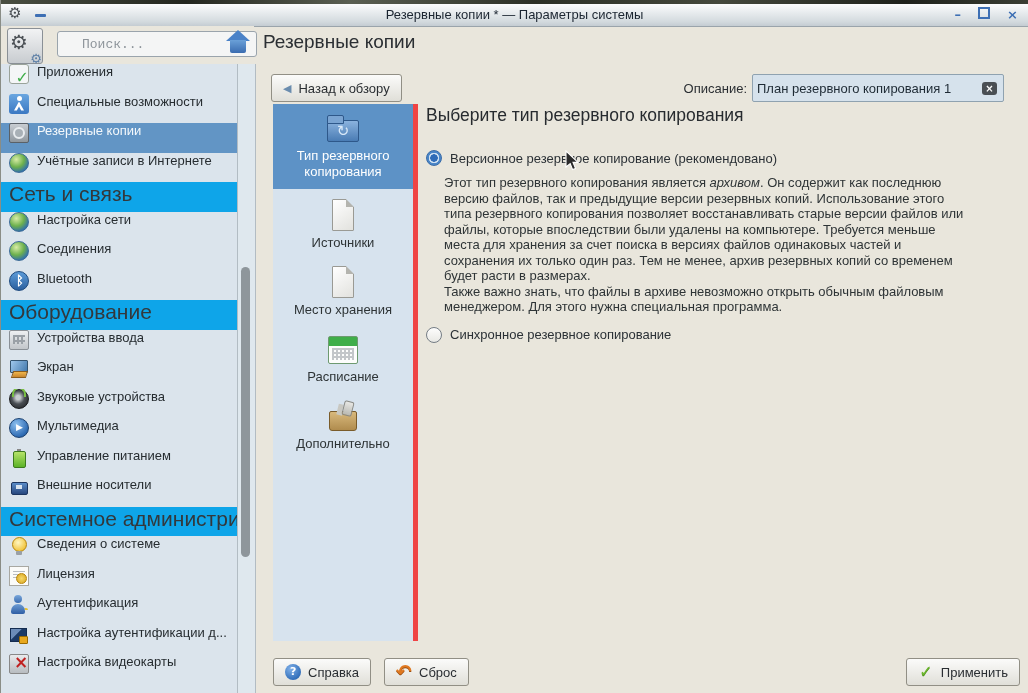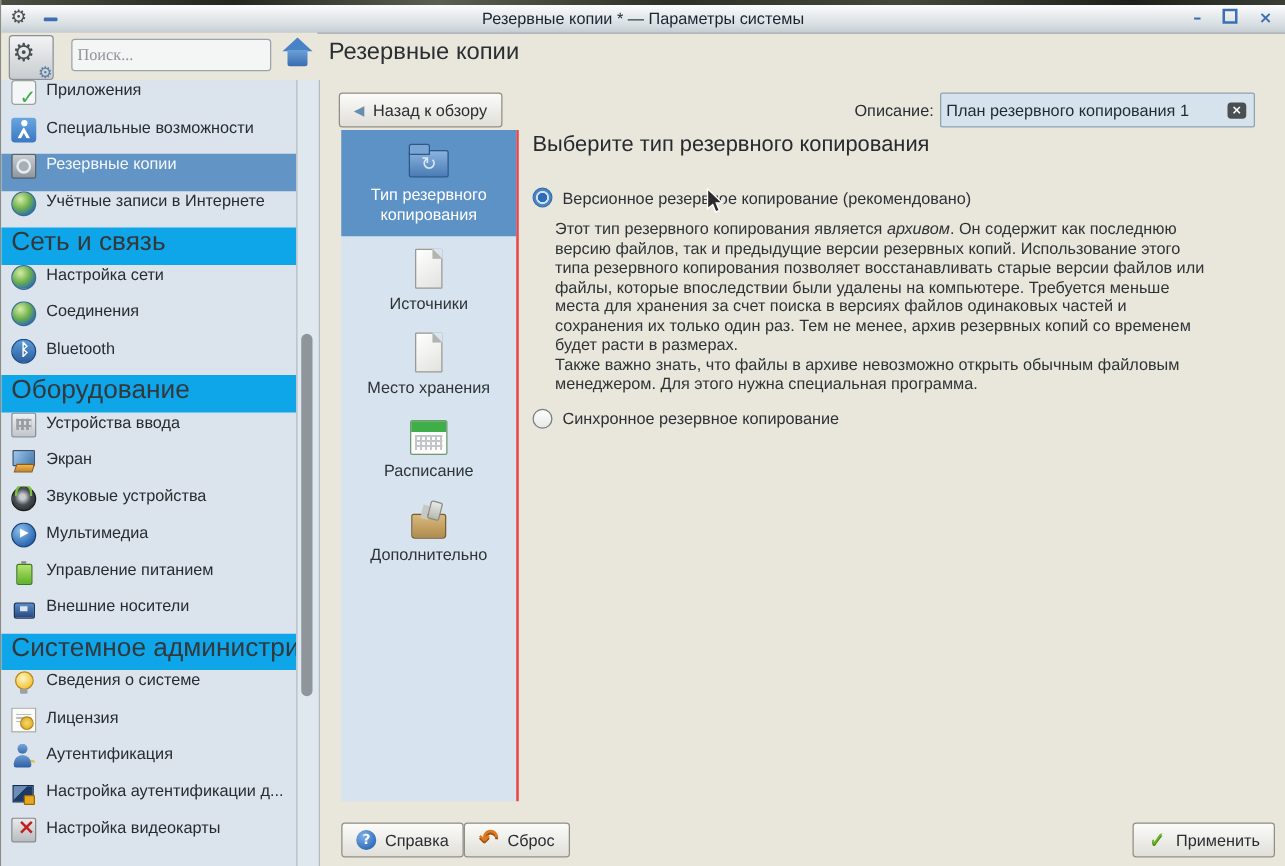--- a/index.html
+++ b/index.html
@@ -20,22 +20,22 @@
   .win-controls .wc{cursor:default;font-size:13px;line-height:22px}
   .maxbox{width:8px;height:8px;border:2px solid #3d6fb4;display:inline-block}
 
   
   .left-header{position:absolute;top:26px;left:0;width:253px;height:38px;background:#e9e6dc}
   .cc-logo{position:absolute;left:6px;top:2px;width:34px;height:34px;background:linear-gradient(#f2f3f4,#c8ccd0);
     border:1px solid #8a9096;border-radius:3px;color:#4a4f54}
   .cc-logo .g1{position:absolute;left:2px;top:1px;font-size:20px}
   .cc-logo .g2{position:absolute;right:0px;bottom:-3px;font-size:13px;color:#5c7fa6}
   .search-input{position:absolute;left:56px;top:5px;width:150px;height:24px;background:#f4f5f5;
-    border:1px solid #9aa4ac;border-radius:3px;padding:0 4px;font-size:13px;color:#3a4046;
-    font-family:Liberation Serif, serif;outline:none}
+    border:1px solid #9aa4ac;border-radius:3px;padding:0 24px;font-size:13px;color:#3a4046;
+    font-family:Liberation Mono, monospace;outline:none}
   .search-input::placeholder{color:#8e959b}
   .home-btn{position:absolute;left:224px;top:4px;width:26px;height:26px}
   .home-btn::before{content:"";position:absolute;left:1px;top:0;width:0;height:0;
     border-left:12px solid transparent;border-right:12px solid transparent;border-bottom:11px solid #4a82c8}
   .home-btn::after{content:"";position:absolute;left:5px;top:10px;width:16px;height:13px;
     background:linear-gradient(#6aa0d8,#3a6cb0);border-radius:0 0 2px 2px}
 
   
   .category-list{position:absolute;top:64px;left:0;width:236px;bottom:0;background:#dbe4ec;overflow:hidden}
   .cat-row{height:29.5px;display:flex;gap:8px;padding-left:8px;
@@ -113,21 +113,21 @@
   .desc-label{font-size:13px;color:#2a2e32;margin-right:5px}
   .desc-field{position:relative;width:250px;height:26px;background:#d6e2ec;border:1px solid #8fa2b0;
     border-radius:2px;display:flex;align-items:center}
   .desc-input{flex:1;border:none;background:transparent;font-size:13px;color:#1e2a34;padding:0 4px;
     font-family:"Liberation Sans",sans-serif;outline:none}
   .clear-btn{width:15px;height:13px;margin-right:6px;background:#4a4f54;border-radius:3px;
     color:#fff;font-size:10px;line-height:13px;text-align:center;font-weight:bold}
 
   
   .plan-nav{position:absolute;left:272px;top:104px;width:140px;height:537px;background:#d7e3ee;
-    border-right:2px solid #ef4444;box-sizing:content-box}
+    border-right:5px solid #ef4444;box-sizing:content-box}
   .plan-item{display:flex;flex-direction:column;align-items:center;padding:9px 8px 5px}
   .plan-item.selected{background:#5d92c6;padding:7px 8px 9px}
   .plan-label{font-size:13px;color:#2e3436;line-height:16px;text-align:center}
   .plan-item.selected .plan-label{color:#fff}
   .plan-item .icon{width:34px;height:34px;flex:0 0 34px;margin-bottom:3px}
   .icon-backup-type-icon::before{content:"↻";position:absolute;left:1px;top:9px;right:1px;bottom:3px;
     background:linear-gradient(#8ab2de,#4a7cb4);border:1px solid #2e588a;border-radius:2px;
     color:#d8e8f8;font-size:15px;line-height:20px;text-align:center}
   .icon-backup-type-icon::after{content:"";position:absolute;left:1px;top:4px;width:15px;height:7px;
     background:#7aa4d2;border:1px solid #2e588a;border-radius:2px 2px 0 0}
@@ -150,21 +150,21 @@
   .content-heading{font-size:17.5px;color:#272b2f;margin:0 0 24px 0;font-weight:normal}
   .option-row{display:flex;align-items:center;gap:8px;margin-bottom:9px}
   .radio{width:14px;height:14px;border:1px solid #757d85;border-radius:50%;
     background:linear-gradient(#fdfdfd,#e8e8e4);flex:0 0 14px;box-sizing:content-box}
   .radio.checked{background:radial-gradient(circle,#2f6cb8 0 3.5px,#cfe0f0 4px 5px,#4a86c8 5.5px);border-color:#3a6ca8}
   .option-label{font-size:13px;color:#2b3136}
   .option-desc{margin:5px 0 12px 18px;width:528px;font-size:13px;line-height:15.5px;color:#2e3436;white-space:pre-line}
   .option-desc .it{font-style:italic}
 
   
-  .footer{position:absolute;left:272px;right:8px;bottom:6px;height:30px;display:flex;align-items:center;}
+  .footer{position:absolute;left:272px;right:8px;bottom:6px;height:30px;display:flex;align-items:center;gap:13px}
   .btn .bicon{position:relative;width:16px;height:16px;flex:0 0 16px}
   .bicon-help{border-radius:50%;background:radial-gradient(circle at 35% 30%,#7fb0e8,#2f6cb8 75%)}
   .bicon-help::before{content:"?";position:absolute;left:5px;top:1px;color:#fff;font-weight:bold;font-size:11px;font-family:"DejaVu Sans",sans-serif}
   .bicon-undo{color:#e07820;font-size:19px;font-weight:bold;line-height:14px;font-family:"DejaVu Sans",sans-serif;text-shadow:0 1px 0 #9a4f10}
   .bicon-apply{color:#6cb82c;font-size:16px;font-weight:bold;line-height:16px;font-family:"DejaVu Sans",sans-serif;text-shadow:0 1px 0 #4a8a1a}
   .apply-btn{margin-left:auto}
 
   .cursor{position:absolute;left:564px;top:150px;z-index:50}
 </style>
 </head>

